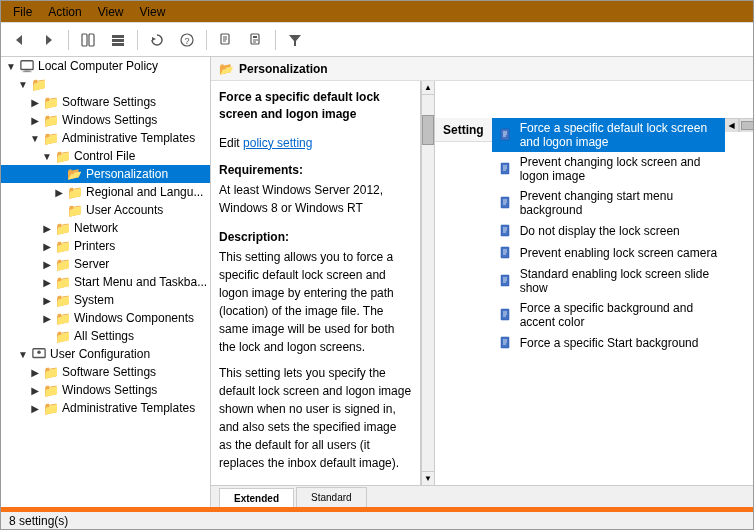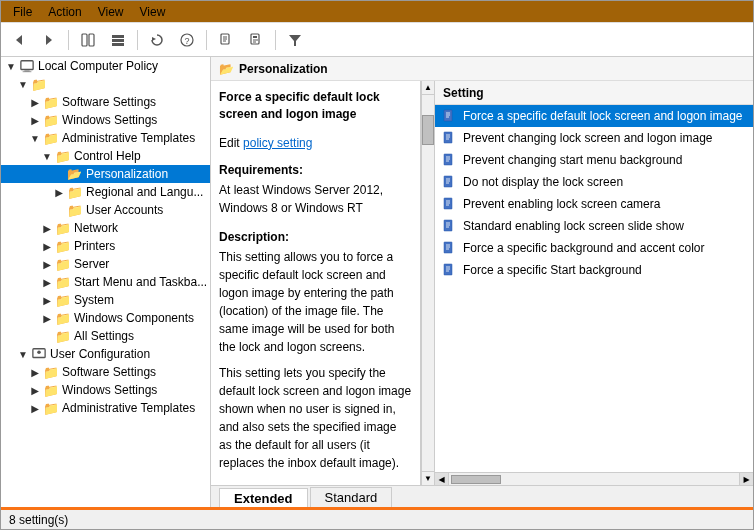--- a/index.html
+++ b/index.html
@@ -57,25 +57,25 @@
     
     .settings-pane { flex: 1; overflow-y: auto; background: #fff; }
     .settings-header { height: 24px; background: #f5f5f5; border-bottom: 1px solid #ddd; display: flex; align-items: center; padding: 0 8px; font-weight: 600; font-size: 12px; }
     .settings-item { display: flex; align-items: center; padding: 3px 6px; cursor: pointer; font-size: 12px; }
     .settings-item.selected { background: #0078d4; color: #fff; }
     .settings-item .setting-icon { width: 16px; height: 16px; margin-right: 6px; flex-shrink: 0; display: flex; align-items: center; justify-content: center; }
     .settings-item .setting-label { flex: 1; }
 
     
     .tabs-bar { height: 22px; display: flex; align-items: flex-end; background: #f0f0f0; border-top: 1px solid #ccc; padding-left: 8px; }
-    .tab { padding: 2px 14px; border: 1px solid #ccc; border-bottom: none; background: #f0f0f0; cursor: pointer; font-size: 13px; margin-right: 2px; height: 20px; display: flex; align-items: center; }
+    .tab { padding: 2px 14px; border: 1px solid #ccc; border-bottom: none; background: #f0f0f0; cursor: pointer; font-size: 10px; margin-right: 2px; height: 20px; display: flex; align-items: center; }
     .tab.active { background: #fff; font-weight: 600; border-bottom: 1px solid #fff; z-index: 1; margin-bottom: -1px; }
 
     
-    .status-bar { height: 22px; background: #f0f0f0; border-top: 3px solid #f97316; display: flex; align-items: center; padding: 0 8px; font-size: 12px; }
+    .status-bar { height: 22px; background: #f0f0f0; border-top: 5px solid #f97316; display: flex; align-items: center; padding: 0 8px; font-size: 12px; }
 
     
     .folder-icon { color: #ffc83d; font-size: 13px; }
   </style>
 </head>
 <body>
 
 <div class="window">
 
 
@@ -179,21 +179,21 @@
         <span class="item-label">Windows Settings</span>
       </div>
       <div class="tree-item" style="padding-left:26px;">
         <span class="expand-icon">▼</span>
         <span class="item-icon folder-icon">📁</span>
         <span class="item-label">Administrative Templates</span>
       </div>
       <div class="tree-item" style="padding-left:38px;">
         <span class="expand-icon">▼</span>
         <span class="item-icon folder-icon">📁</span>
-        <span class="item-label">Control Help</span>
+        <span class="item-label">Control File</span>
       </div>
       <div class="tree-item selected" style="padding-left:50px;">
         <span class="expand-icon" style="color:#fff;"> </span>
         <span class="item-icon">📂</span>
         <span class="item-label">Personalization</span>
       </div>
       <div class="tree-item" style="padding-left:50px;">
         <span class="expand-icon">▶</span>
         <span class="item-icon folder-icon">📁</span>
         <span class="item-label">Regional and Langu...</span>
@@ -292,21 +292,21 @@
         </div>
 
         <div style="width:14px; background:#f0f0f0; border-left:1px solid #ccc; border-right:1px solid #ccc; display:flex; flex-direction:column;">
           <div style="height:14px; display:flex; align-items:center; justify-content:center; cursor:pointer; font-size:8px; border-bottom:1px solid #ccc;">▲</div>
           <div style="flex:1; position:relative;">
             <div style="width:12px; height:30px; background:#c0c0c0; border:1px solid #999; position:absolute; top:20px;"></div>
           </div>
           <div style="height:14px; display:flex; align-items:center; justify-content:center; cursor:pointer; font-size:8px; border-top:1px solid #ccc;">▼</div>
         </div>
 
-        <div style="flex:1; display:flex; flex-direction:column; overflow:hidden;">
+        <div style="flex:1; display:flex; flex-direction:row; overflow:hidden;margin-top:37px;">
           <div class="settings-header">Setting</div>
           <div class="settings-pane">
             <div class="settings-item selected">
               <span class="setting-icon">
                 <svg width="14" height="14" viewBox="0 0 14 14">
                     <rect x="2" y="1" width="8" height="11" rx="0.5" fill="#4472c4" stroke="#2255aa" stroke-width="0.5"></rect>
                     <line x1="4" y1="4" x2="8" y2="4" stroke="#fff" stroke-width="0.8"></line>
                     <line x1="4" y1="6" x2="8" y2="6" stroke="#fff" stroke-width="0.8"></line>
                     <line x1="4" y1="8" x2="7" y2="8" stroke="#fff" stroke-width="0.8"></line>
                   </svg>

